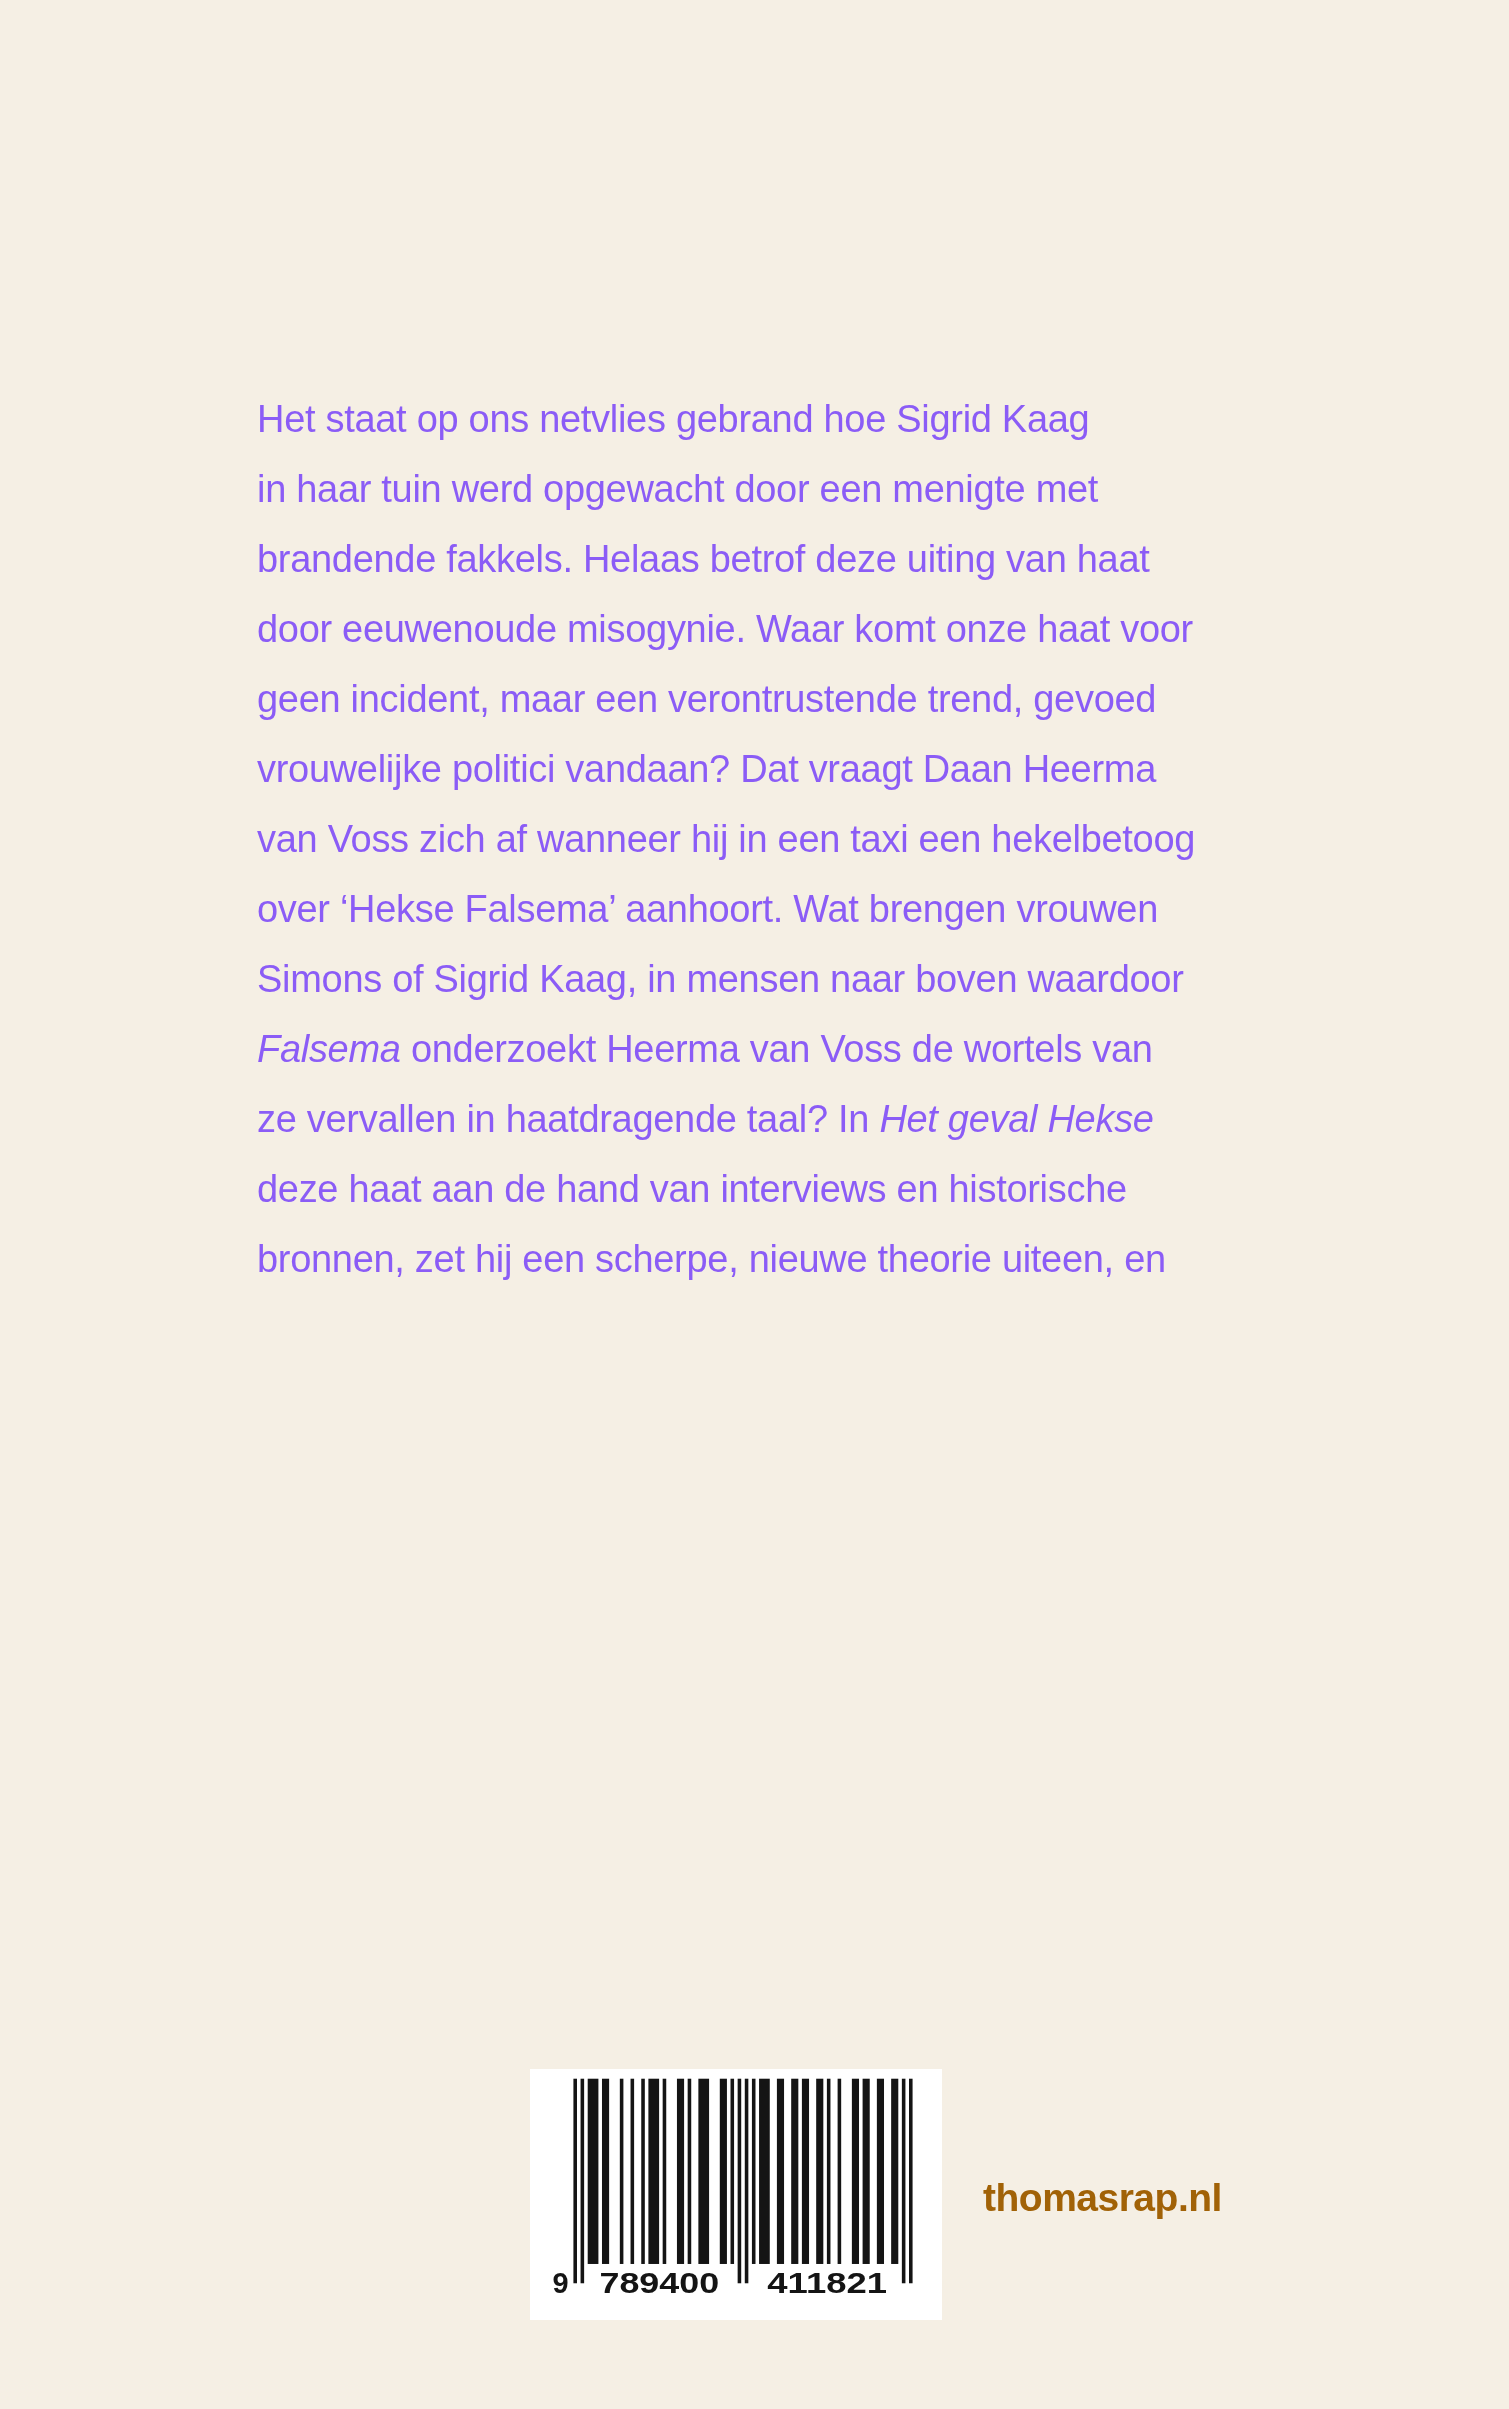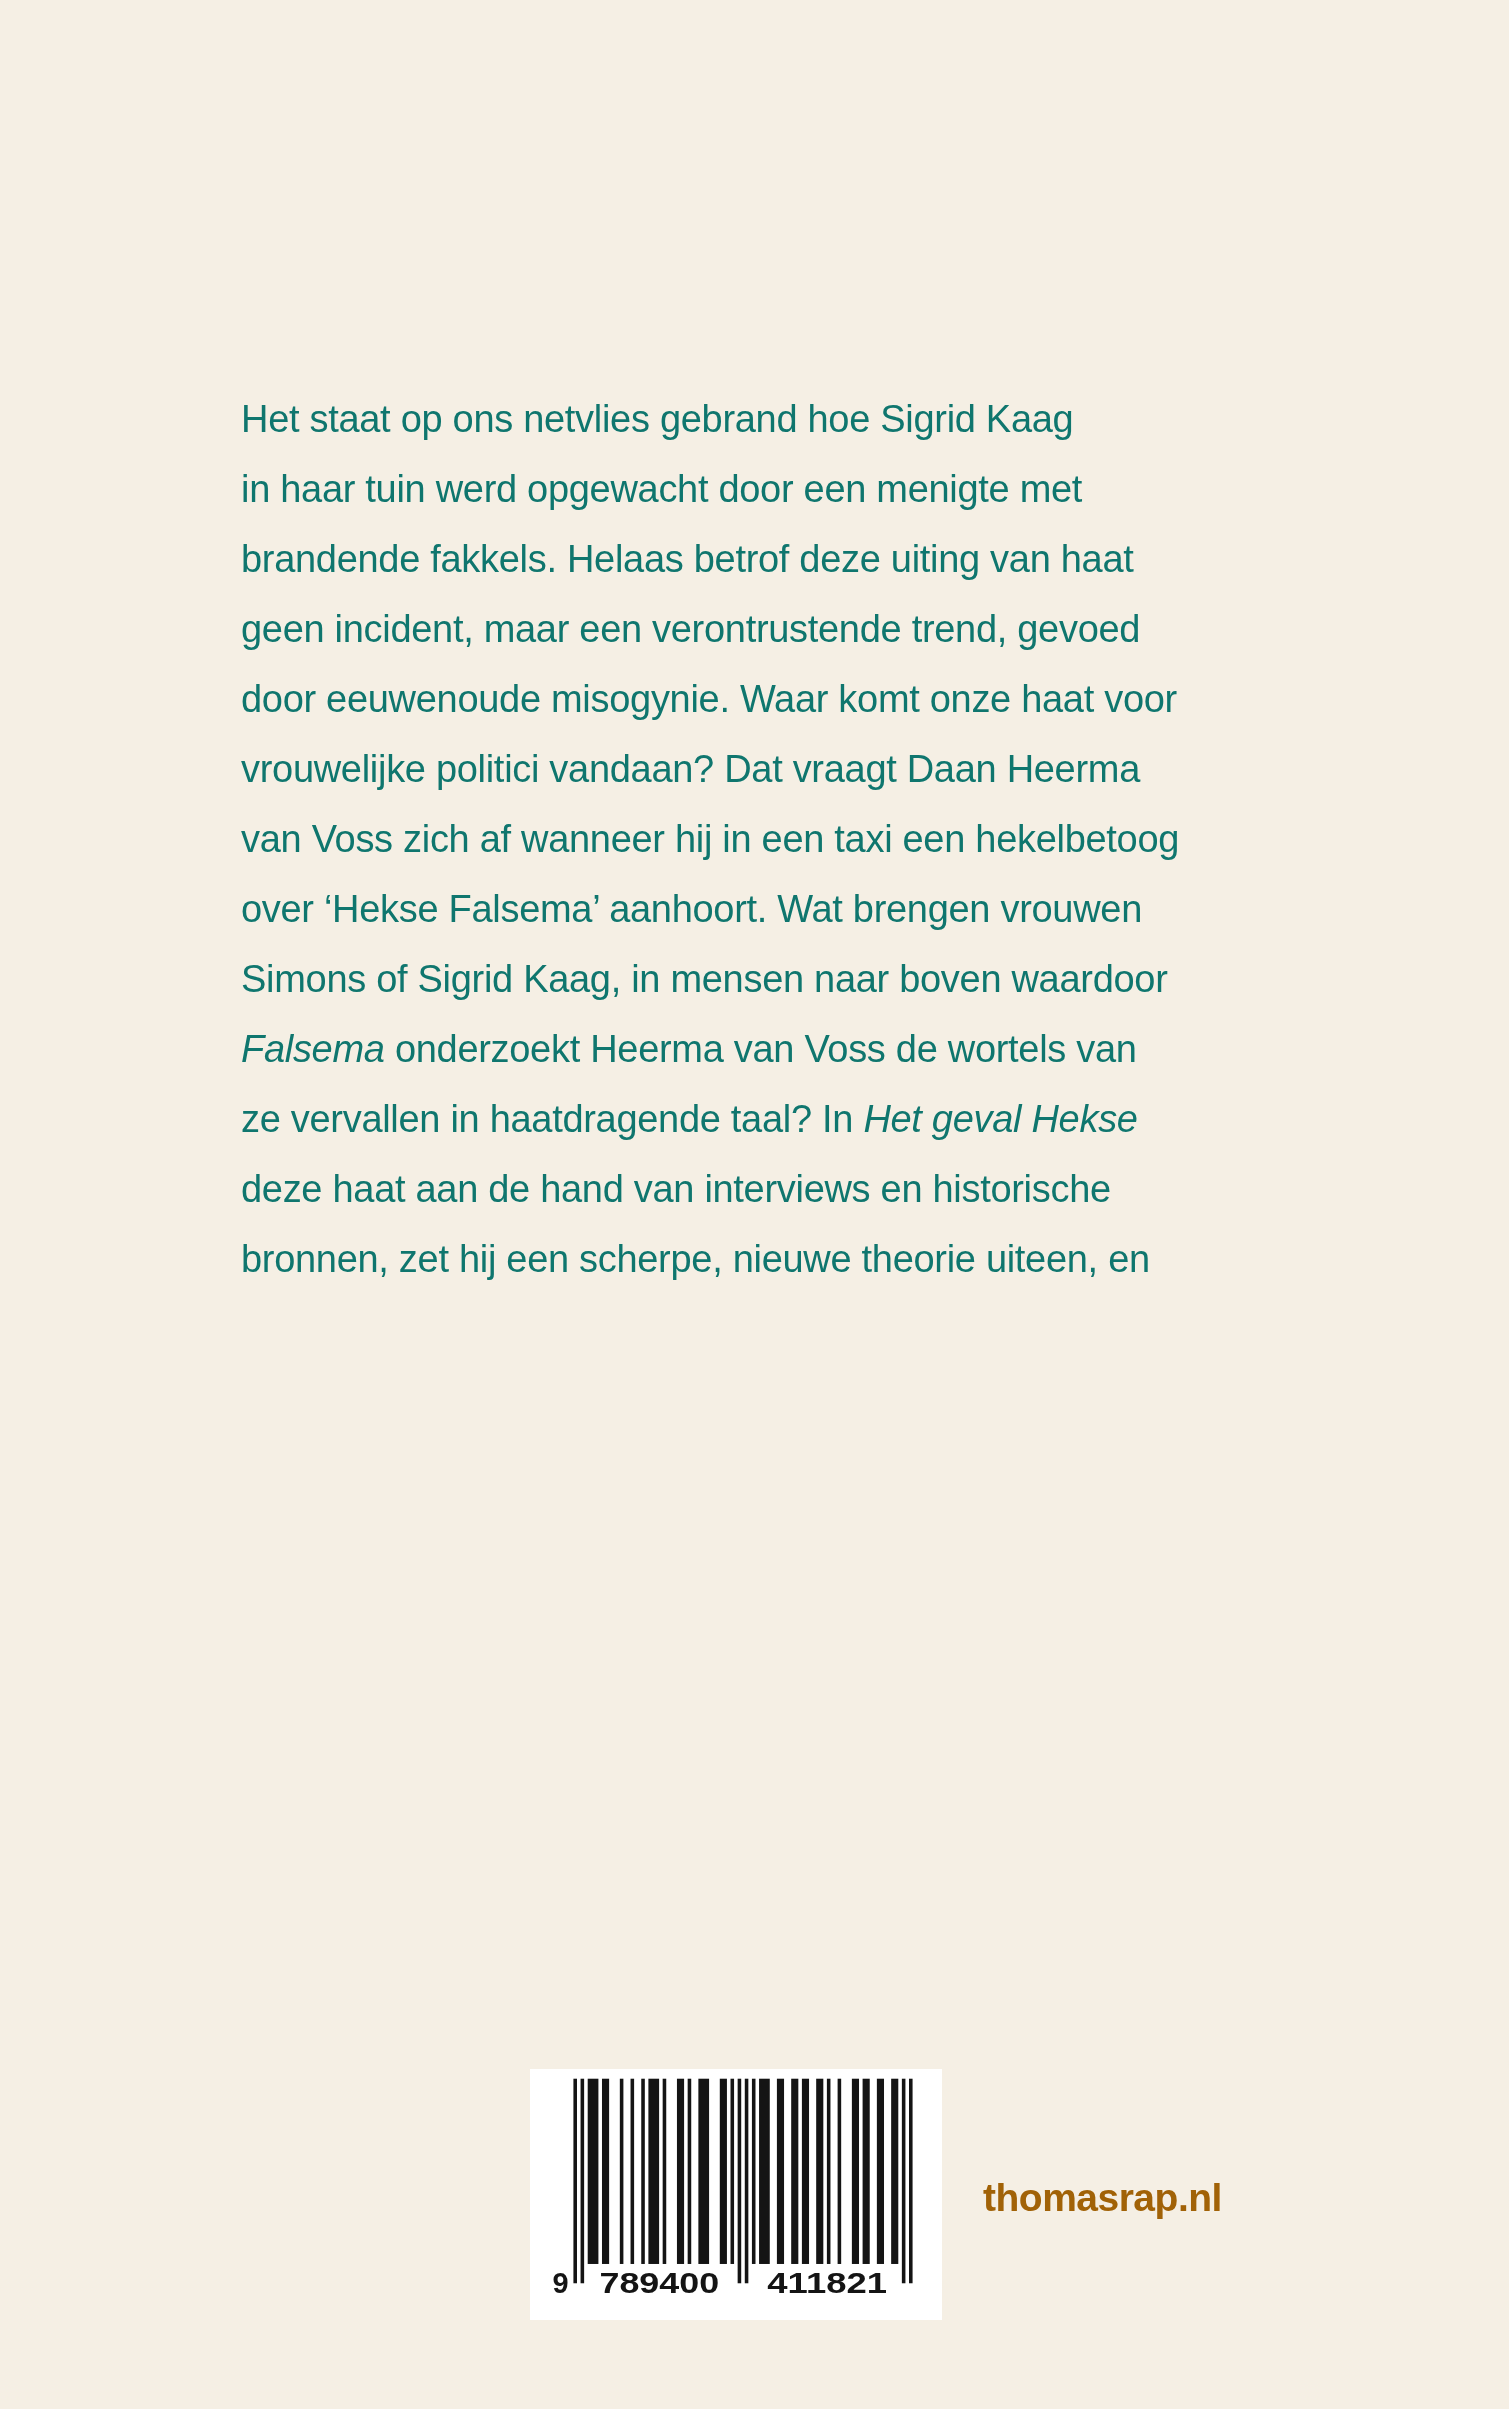--- a/index.html
+++ b/index.html
@@ -46,26 +46,26 @@
     letter-spacing: -0.5px;
     white-space: nowrap;
     cursor: pointer;
   }
 </style>
 </head>
 <body style="background: rgb(245, 239, 228);">
 
 <div class="page">
 
-  <div class="blurb" id="blurb" style="color: #0f766e;">
+  <div class="blurb" id="blurb" style="color: #8b5cf6; margin-left: 16px;">
       <div class="line"><span>Het staat op ons netvlies gebrand hoe Sigrid Kaag</span></div>
       <div class="line"><span>in haar tuin werd opgewacht door een menigte met</span></div>
       <div class="line"><span>brandende fakkels. Helaas betrof deze uiting van haat</span></div>
+      <div class="line"><span>door eeuwenoude misogynie. Waar komt onze haat voor</span></div>
       <div class="line"><span>geen incident, maar een verontrustende trend, gevoed</span></div>
-      <div class="line"><span>door eeuwenoude misogynie. Waar komt onze haat voor</span></div>
       <div class="line"><span>vrouwelijke politici vandaan? Dat vraagt Daan Heerma</span></div>
       <div class="line"><span>van Voss zich af wanneer hij in een taxi een hekelbetoog</span></div>
       <div class="line"><span>over ‘Hekse Falsema’ aanhoort. Wat brengen vrouwen</span></div>
       <div class="line"><span>Simons of Sigrid Kaag, in mensen naar boven waardoor</span></div>
       <div class="line"><span class="italic">Falsema</span><span> onderzoekt Heerma van Voss de wortels van</span></div>
       <div class="line"><span>ze vervallen in haatdragende taal? In </span><span class="italic">Het geval Hekse</span></div>
       <div class="line"><span>deze haat aan de hand van interviews en historische</span></div>
       <div class="line"><span>bronnen, zet hij een scherpe, nieuwe theorie uiteen, en</span></div>
     </div>
 

